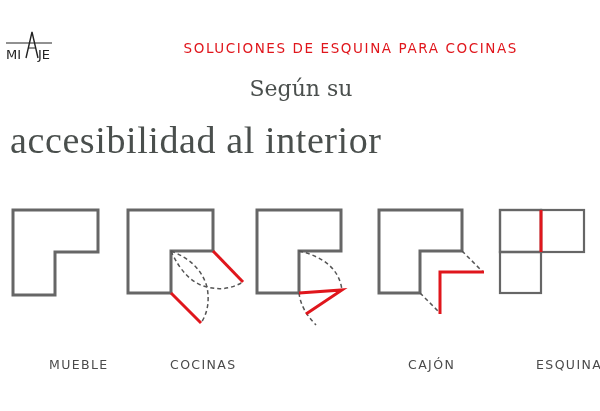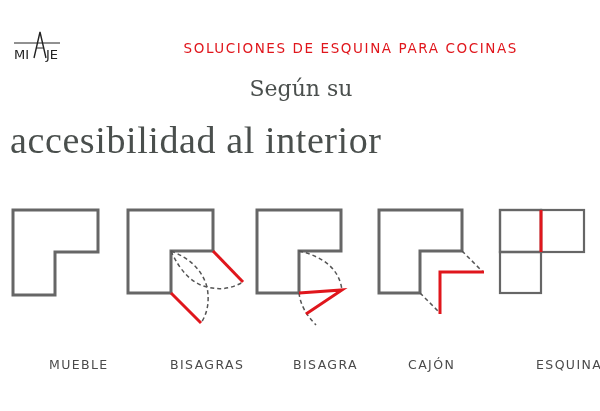--- a/index.html
+++ b/index.html
@@ -1,20 +1,20 @@
 <!DOCTYPE html>
 <html><head>
   <meta charset="utf-8">
   <style>
     html, body { margin: 0; padding: 0; }
     body {
       width: 600px; height: 411px; background: #ffffff; position: relative; overflow: hidden;
       font-family: "Liberation Sans", sans-serif;
     }
-    .logo { position: absolute; left: 12px; top: 28px; width: 52px; height: 34px; }
+    .logo { position: absolute; left: 4px; top: 28px; width: 52px; height: 34px; }
     .logo svg { display: block; }
     .kicker {
       position: absolute; left: 0; width: 518px; top: 40px; text-align: right;
       color: #e0161c; font-family: "DejaVu Sans", sans-serif; font-size: 13.5px; letter-spacing: 1.6px;
       padding-left: 8px; box-sizing: border-box;
     }
     .subtitle {
       position: absolute; left: 0; width: 600px; top: 76px; text-align: center;
       color: #4a4f4d; font-family: "DejaVu Serif", serif; font-size: 22px; font-weight: normal;
       padding-left: 2px; box-sizing: border-box;
@@ -84,23 +84,22 @@
       <rect x="500" y="252" width="41" height="41" fill="none" stroke="#666" stroke-width="2.2"></rect>
       <line x1="541" y1="210" x2="541" y2="252" stroke="#e0161c" stroke-width="3"></line>
     </g>
   </svg>
 </div>
 
 <div class="label" style="left:13px">
   <div>MUEBLE</div>
 </div>
 <div class="label" style="left:134px">
-  <div>BISAGRAS</div>
+  <div>COCINAS</div>
 </div>
 <div class="label" style="left:257px">
-  <div>BISAGRA</div>
 </div>
 <div class="label" style="left:372px">
   <div>CAJÓN</div>
 </div>
 <div class="label" style="left:500px">
   <div>ESQUINA</div>
 </div>
 
 </body></html>

